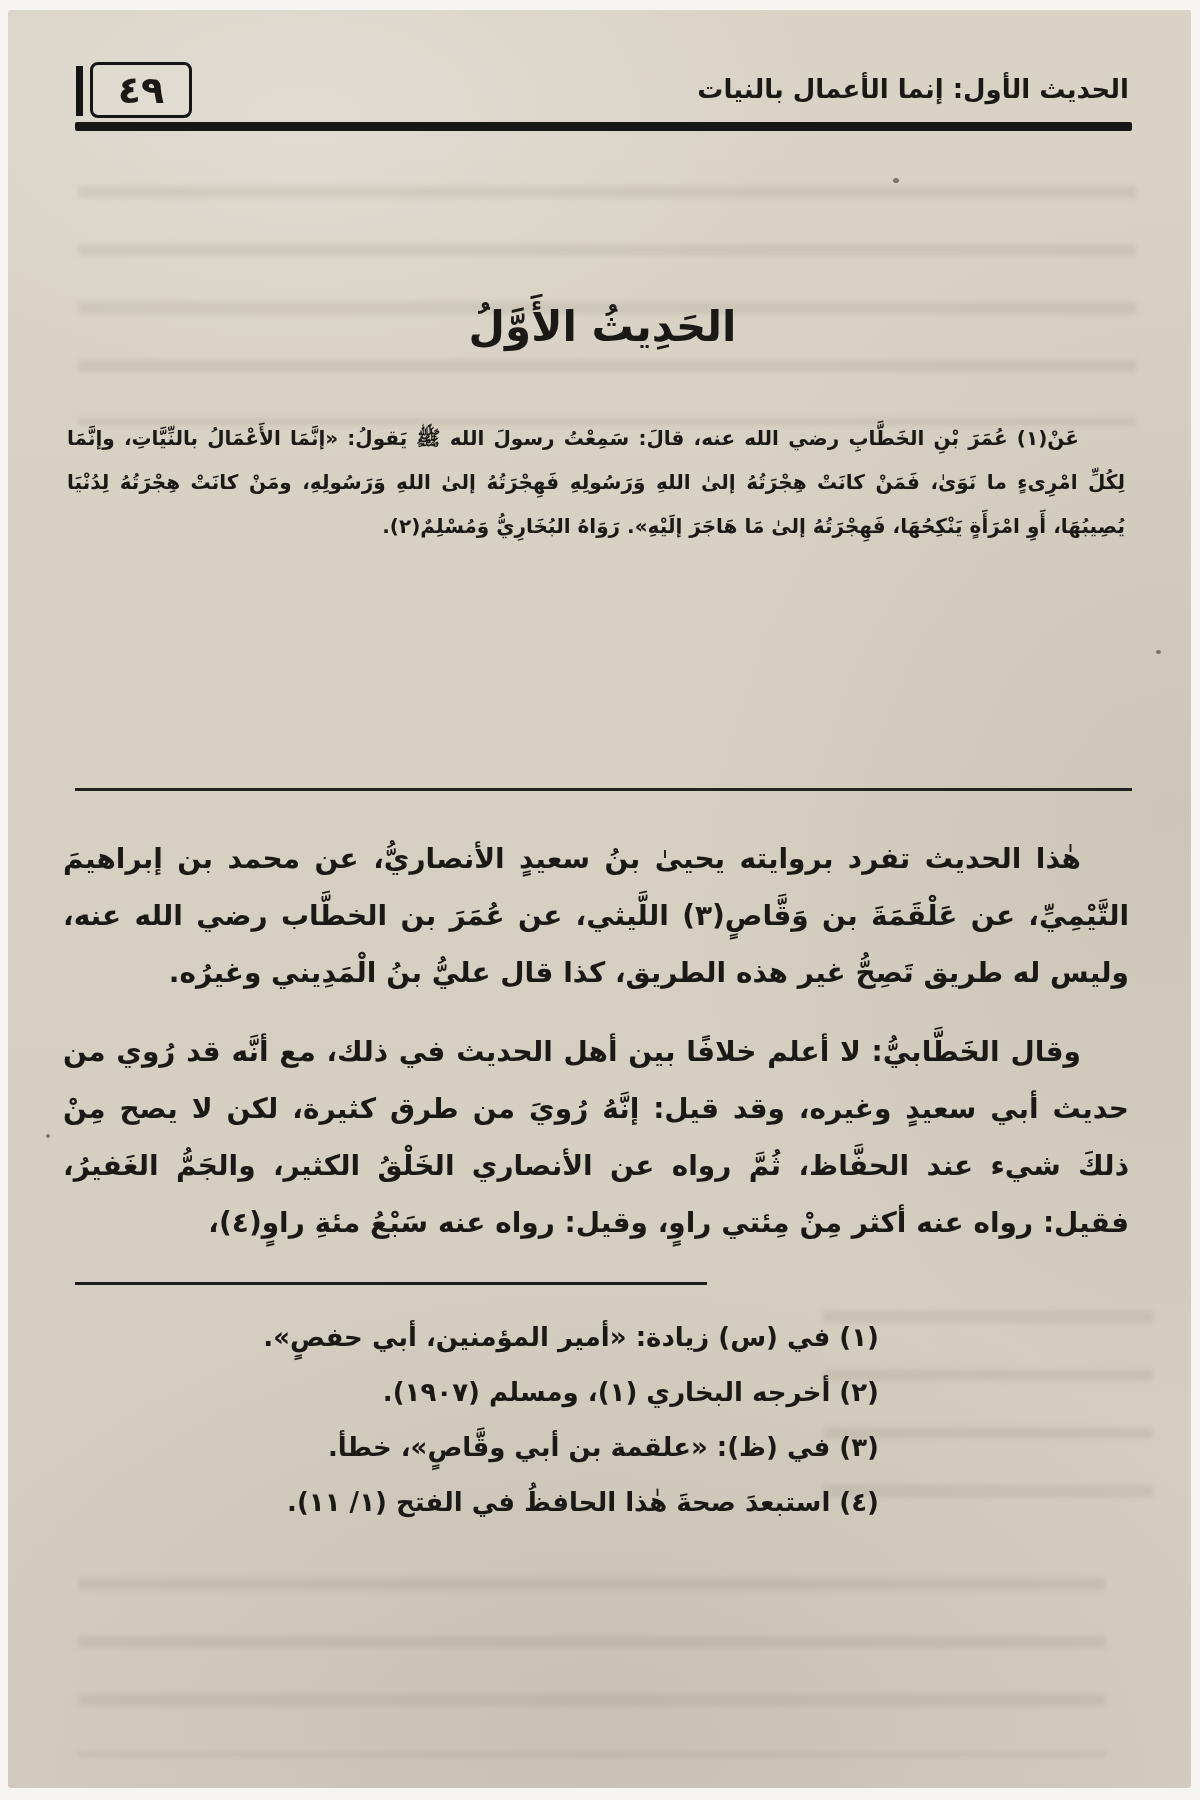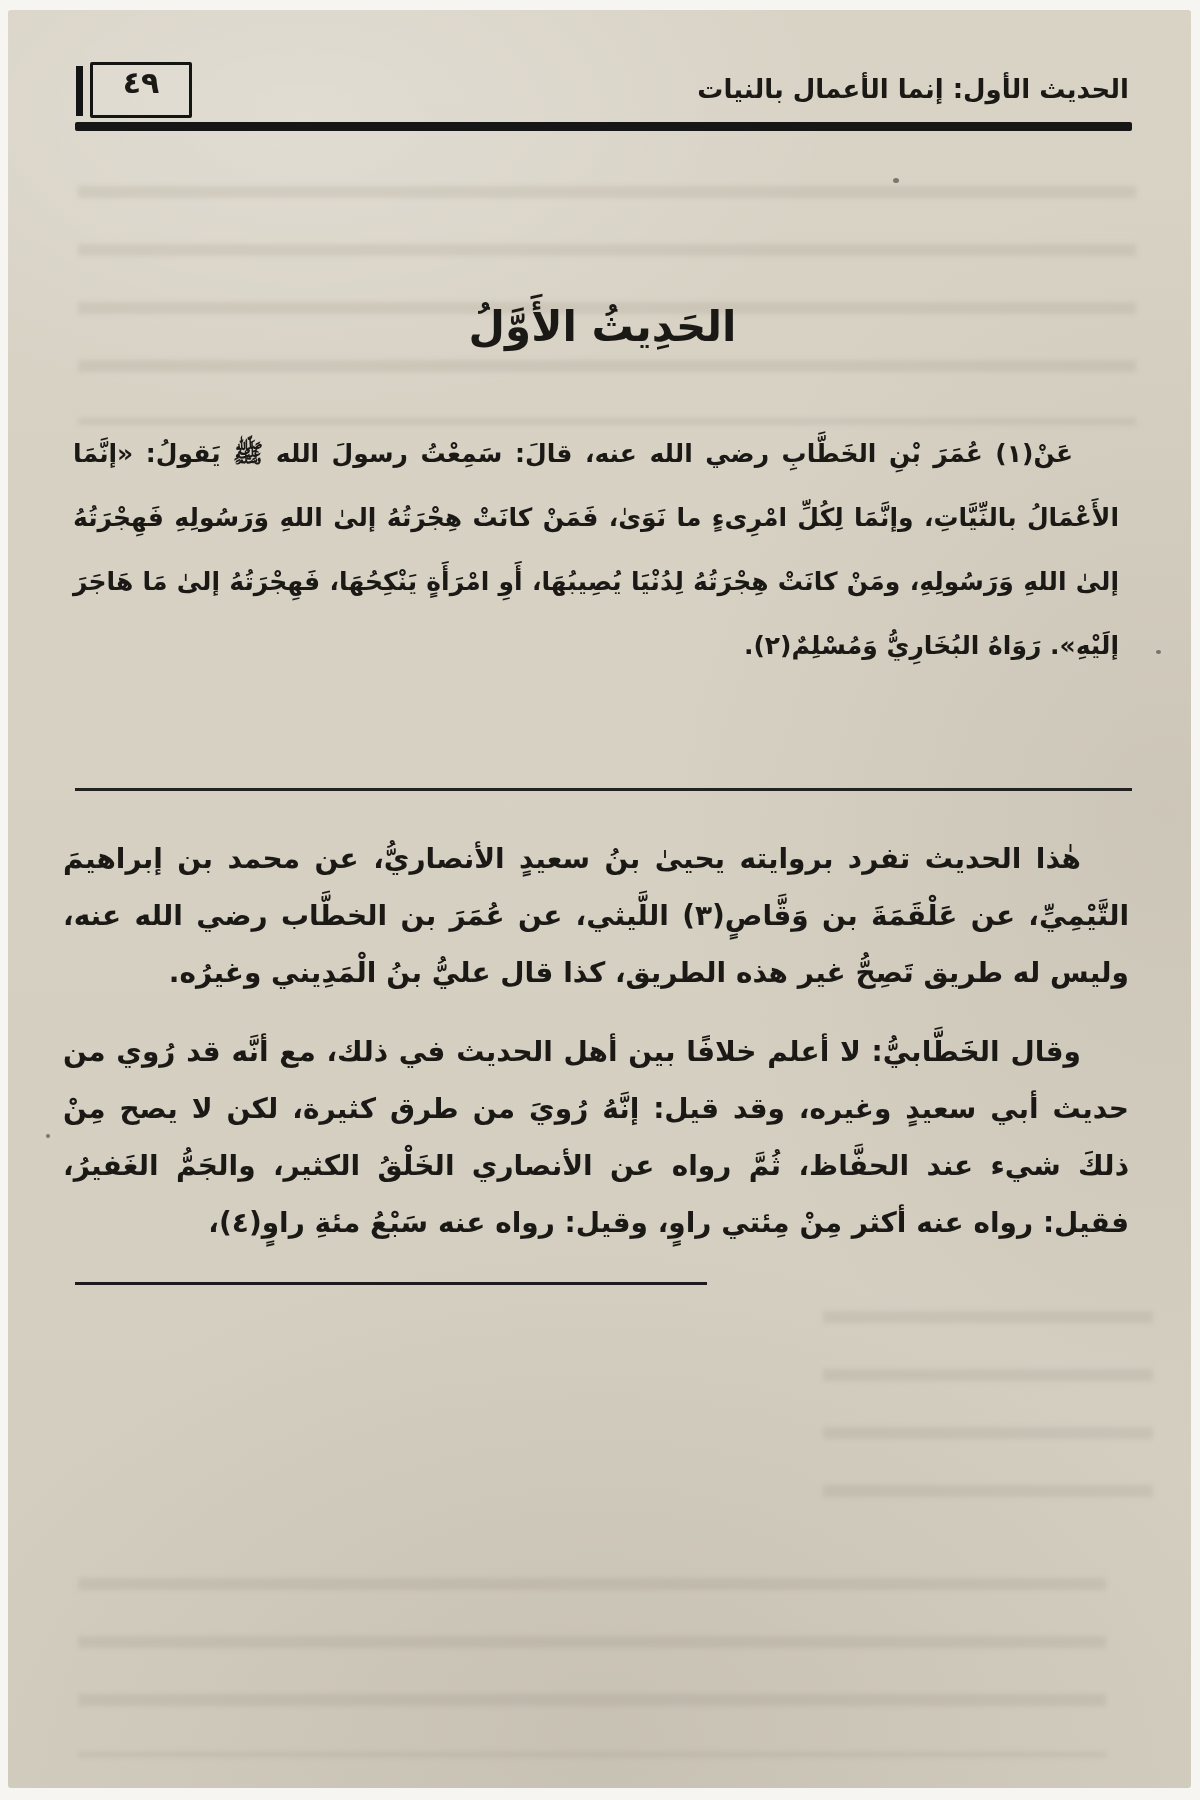--- a/index.html
+++ b/index.html
@@ -24,23 +24,23 @@
 
   
   .header { position: absolute; top: 52px; left: 0; right: 0; height: 62px; }
   .pagenum-tick {
     position: absolute; left: 68px; top: 4px;
     width: 7px; height: 50px; background: #141414;
   }
   .pagenum-box {
     position: absolute; left: 82px; top: 0;
     width: 96px; height: 50px;
-    border: 3px solid #141414; border-radius: 2px;
-    display: flex; justify-content: center;
-    font-size: 30px; font-weight: bold;
+    border: 3px solid #141414; border-radius: 8px;
+    display: flex; align-items: center; justify-content: center;
+    font-size: 38px; font-weight: bold;
     background: rgba(255,255,255,0.06);
   }
   .running-head {
     position: absolute; right: 62px; top: 12px;
     font-size: 26px; font-weight: bold;
     letter-spacing: 0.5px;
     margin-left: 44px;
   }
   .head-rule {
     position: absolute; top: 112px; left: 67px; right: 59px;
@@ -48,23 +48,23 @@
   }
 
   
   .chapter-title {
     position: absolute; top: 292px; left: 0; right: 0;
     margin: 0; text-align: center;
     font-size: 42px; font-weight: bold; padding-left: 6px;
   }
   .hadith {
     position: absolute; top: 402px; right: 62px; left: 55px;
-    margin: 10px;
-    font-size: 25px; font-weight: bold;
-    line-height: 64px;
+    margin: 4px;
+    font-size: 20px; font-weight: bold;
+    line-height: 44px;
     text-align: justify;
     text-indent: 46px;
   }
   .section-rule {
     position: absolute; top: 778px; left: 67px; right: 59px;
     height: 3px; background: #222; border: 0; margin: 0;
   }
   .commentary {
     position: absolute; top: 820px; right: 62px; left: 55px;
     font-size: 28px; font-weight: bold;
@@ -132,14 +132,20 @@
   <p class="hadith">عَنْ(١) عُمَرَ بْنِ الخَطَّابِ رضي الله عنه، قالَ: سَمِعْتُ رسولَ الله ﷺ يَقولُ: «إنَّمَا الأَعْمَالُ بالنِّيَّاتِ، وإنَّمَا لِكُلِّ امْرِىءٍ ما نَوَىٰ، فَمَنْ كانَتْ هِجْرَتُهُ إلىٰ اللهِ وَرَسُولِهِ فَهِجْرَتُهُ إلىٰ اللهِ وَرَسُولِهِ، ومَنْ كانَتْ هِجْرَتُهُ لِدُنْيَا يُصِيبُهَا، أَوِ امْرَأَةٍ يَنْكِحُهَا، فَهِجْرَتُهُ إلىٰ مَا هَاجَرَ إلَيْهِ». رَوَاهُ البُخَارِيُّ وَمُسْلِمٌ(٢).</p>
 
   <hr class="section-rule">
 
   <div class="commentary">
     <p>هٰذا الحديث تفرد بروايته يحيىٰ بنُ سعيدٍ الأنصاريُّ، عن محمد بن إبراهيمَ التَّيْمِيِّ، عن عَلْقَمَةَ بن وَقَّاصٍ(٣) اللَّيثي، عن عُمَرَ بن الخطَّاب رضي الله عنه، وليس له طريق تَصِحُّ غير هذه الطريق، كذا قال عليُّ بنُ الْمَدِيني وغيرُه.</p>
     <p>وقال الخَطَّابيُّ: لا أعلم خلافًا بين أهل الحديث في ذلك، مع أنَّه قد رُوي من حديث أبي سعيدٍ وغيره، وقد قيل: إنَّهُ رُويَ من طرق كثيرة، لكن لا يصح مِنْ ذلكَ شيء عند الحفَّاظ، ثُمَّ رواه عن الأنصاري الخَلْقُ الكثير، والجَمُّ الغَفيرُ، فقيل: رواه عنه أكثر مِنْ مِئتي راوٍ، وقيل: رواه عنه سَبْعُ مئةِ راوٍ(٤)،</p>
   </div>
 
   <div class="footnote-rule"></div>
+  <div class="footnotes">
+    <p>(١) في (س) زيادة: «أمير المؤمنين، أبي حفصٍ».</p>
+    <p>(٢) أخرجه البخاري (١)، ومسلم (١٩٠٧).</p>
+    <p>(٣) في (ظ): «علقمة بن أبي وقَّاصٍ»، خطأ.</p>
+    <p>(٤) استبعدَ صحةَ هٰذا الحافظُ في الفتح (١/ ١١).</p>
+  </div>
 
 </div>
 
 </body></html>

